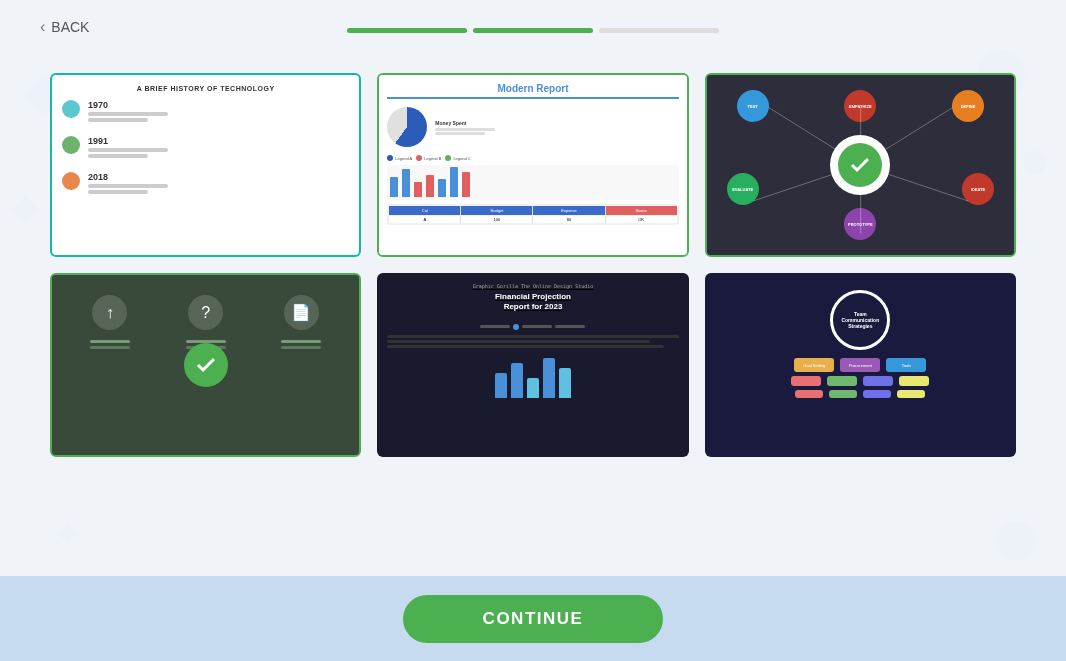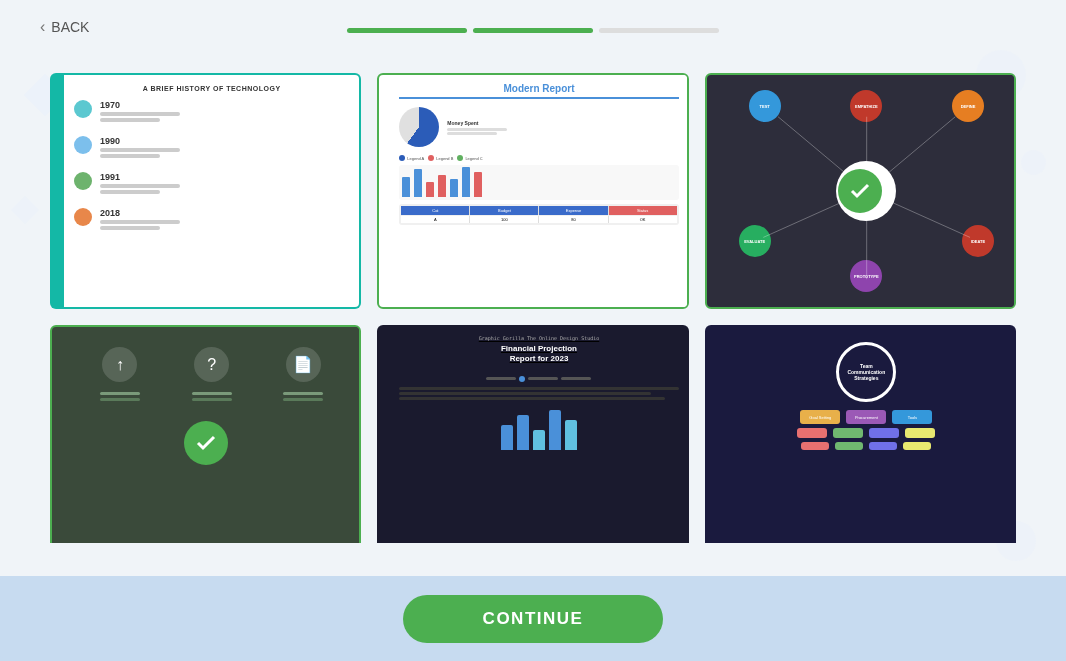--- a/index.html
+++ b/index.html
@@ -94,22 +94,21 @@
       overflow: hidden;
     }
 
     .template-card {
       border-radius: 6px;
       overflow: hidden;
       cursor: pointer;
       position: relative;
       background: #fff;
       border: 2px solid transparent;
-      height: 236px;
-      padding-left: 12px;
+      height: 184px;
     }
 
     .template-card.selected {
       border-color: #4caf50;
     }
 
     
     .card-inner {
       width: 100%;
       height: 100%;
@@ -412,28 +411,20 @@
       <div class="mini-timeline">
         <div class="mini-timeline-row">
           <div class="mini-circle" style="background:#5bc8d0;"></div>
           <div>
             <div class="mini-year">1970</div>
             <div class="mini-text-block"></div>
             <div class="mini-text-block" style="width:60px; margin-top:2px;"></div>
           </div>
         </div>
         <div class="mini-timeline-row">
-          <div class="mini-circle" style="background:#7cbfec;"></div>
-          <div>
-            <div class="mini-year">1990</div>
-            <div class="mini-text-block"></div>
-            <div class="mini-text-block" style="width:60px; margin-top:2px;"></div>
-          </div>
-        </div>
-        <div class="mini-timeline-row">
           <div class="mini-circle" style="background:#6db36d;"></div>
           <div>
             <div class="mini-year">1991</div>
             <div class="mini-text-block"></div>
             <div class="mini-text-block" style="width:60px; margin-top:2px;"></div>
           </div>
         </div>
         <div class="mini-timeline-row">
           <div class="mini-circle" style="background:#e8874a;"></div>
           <div>

